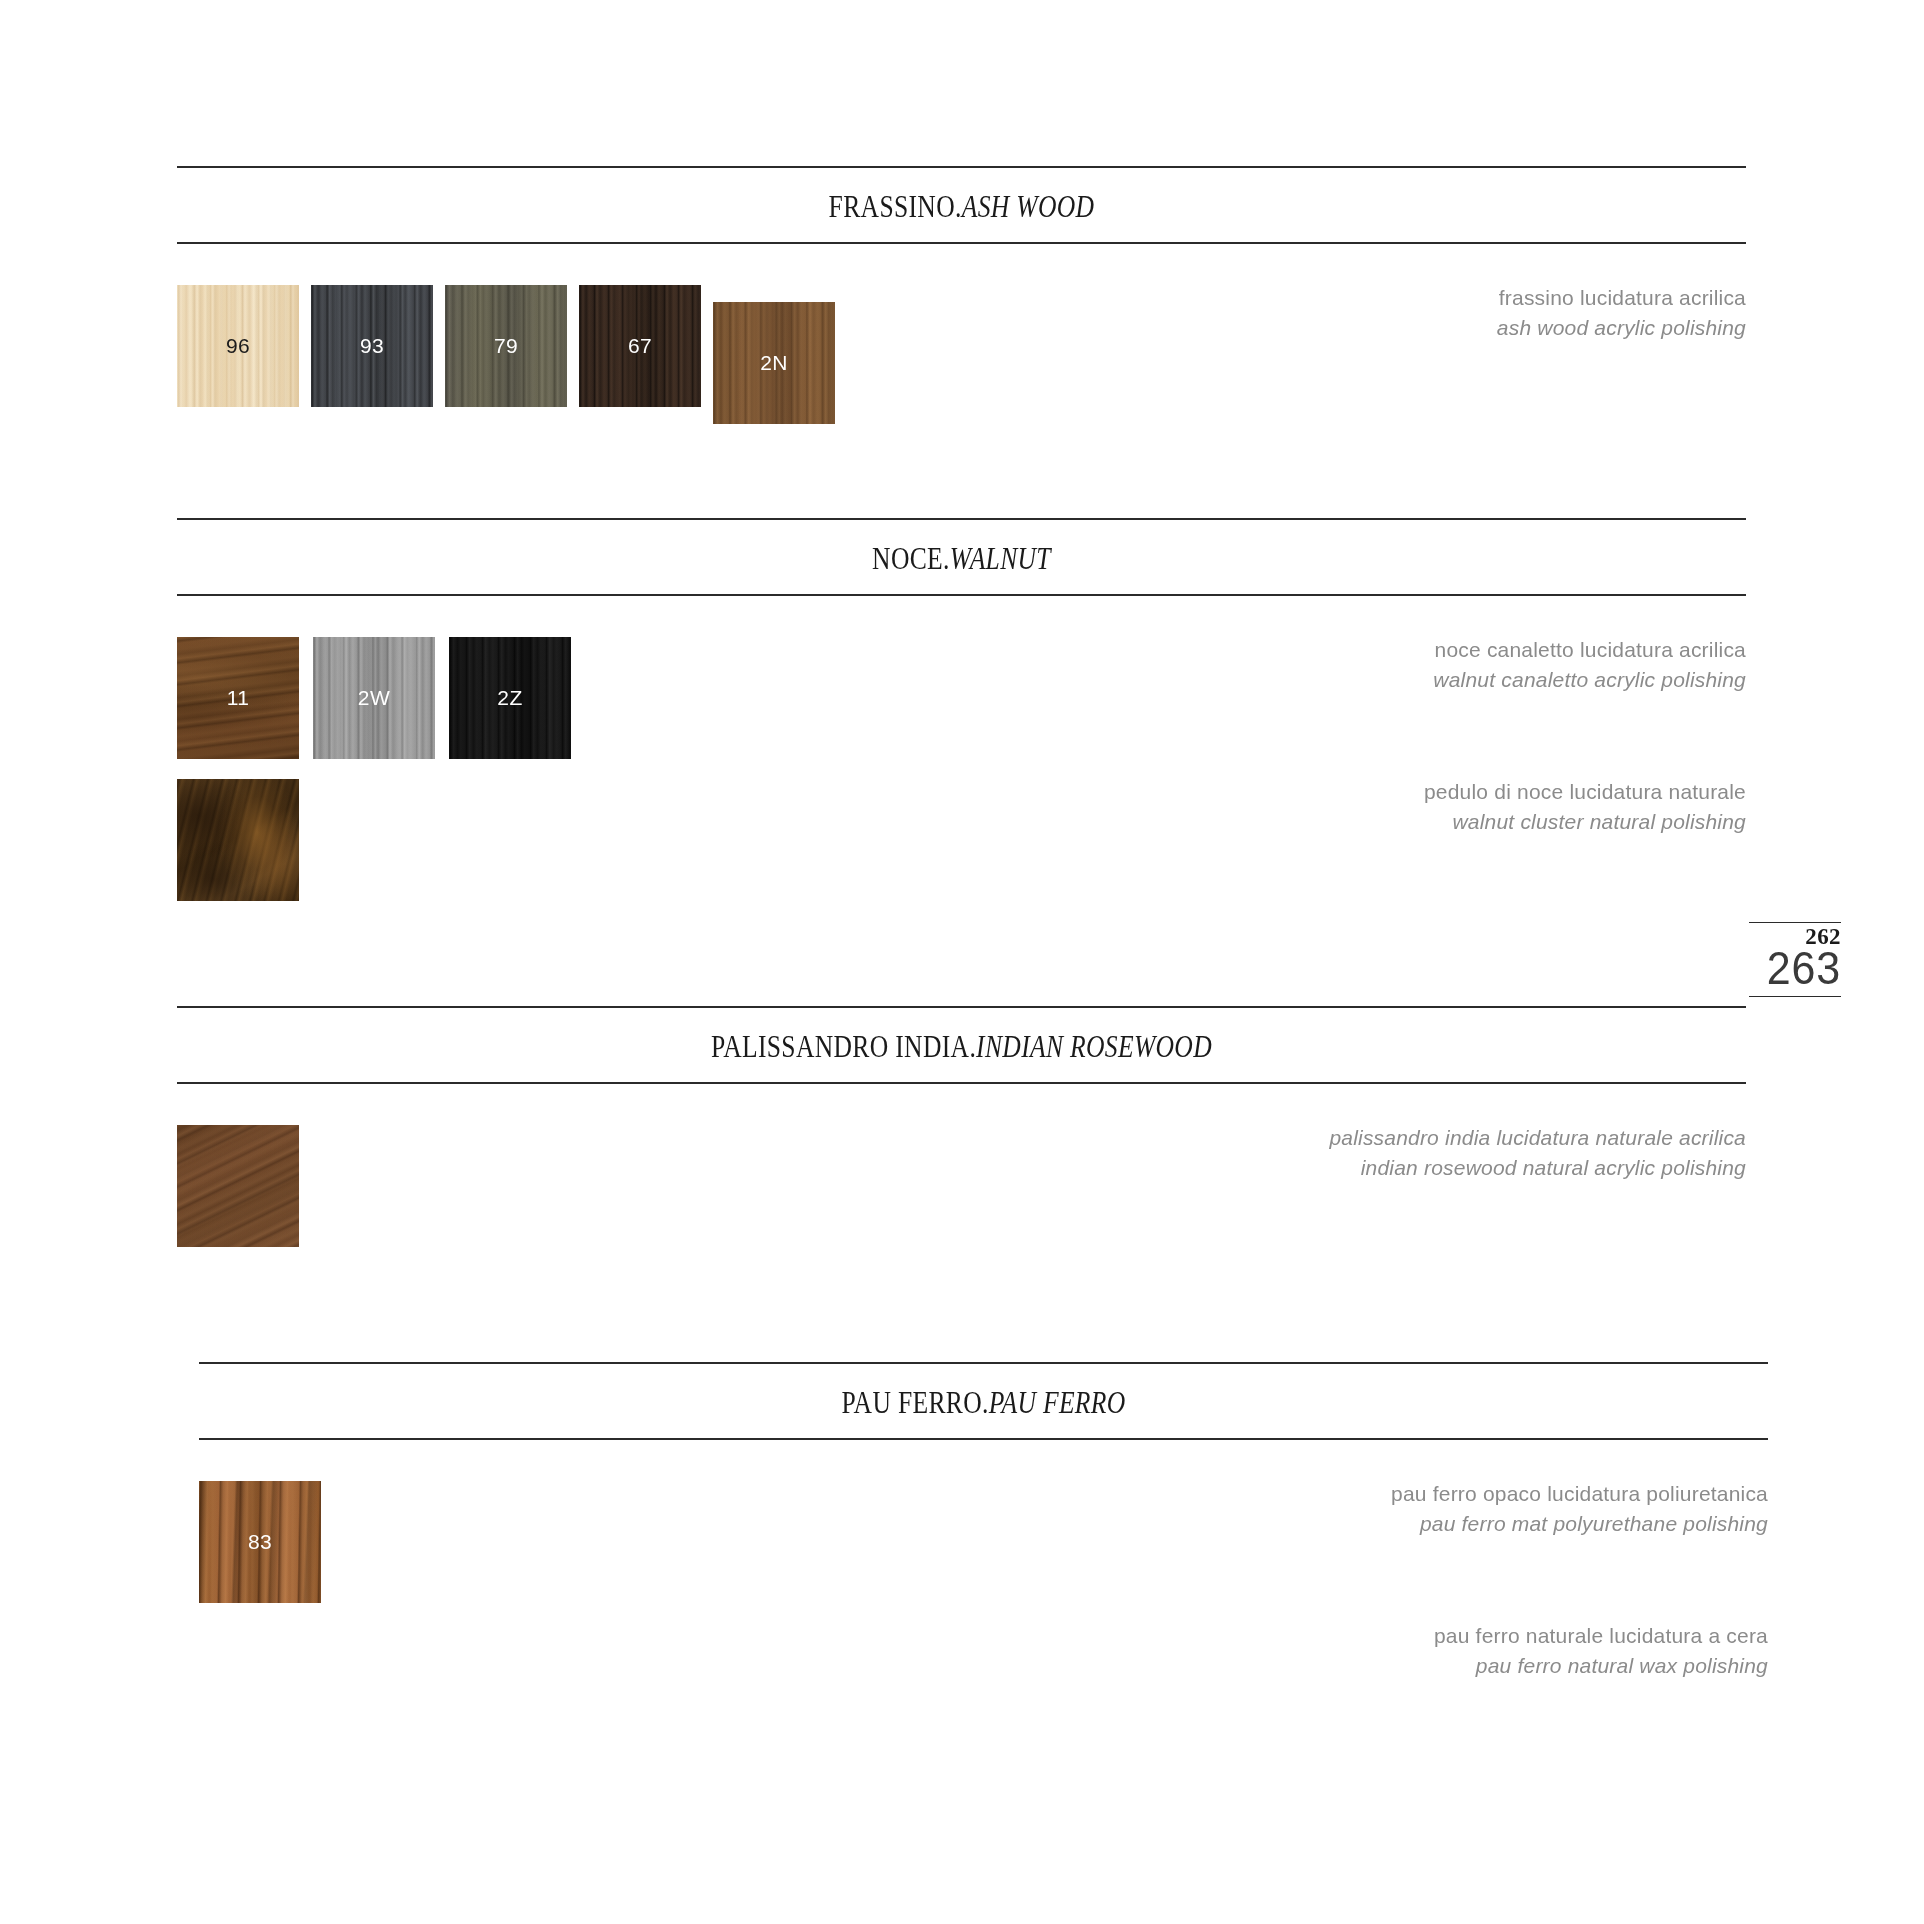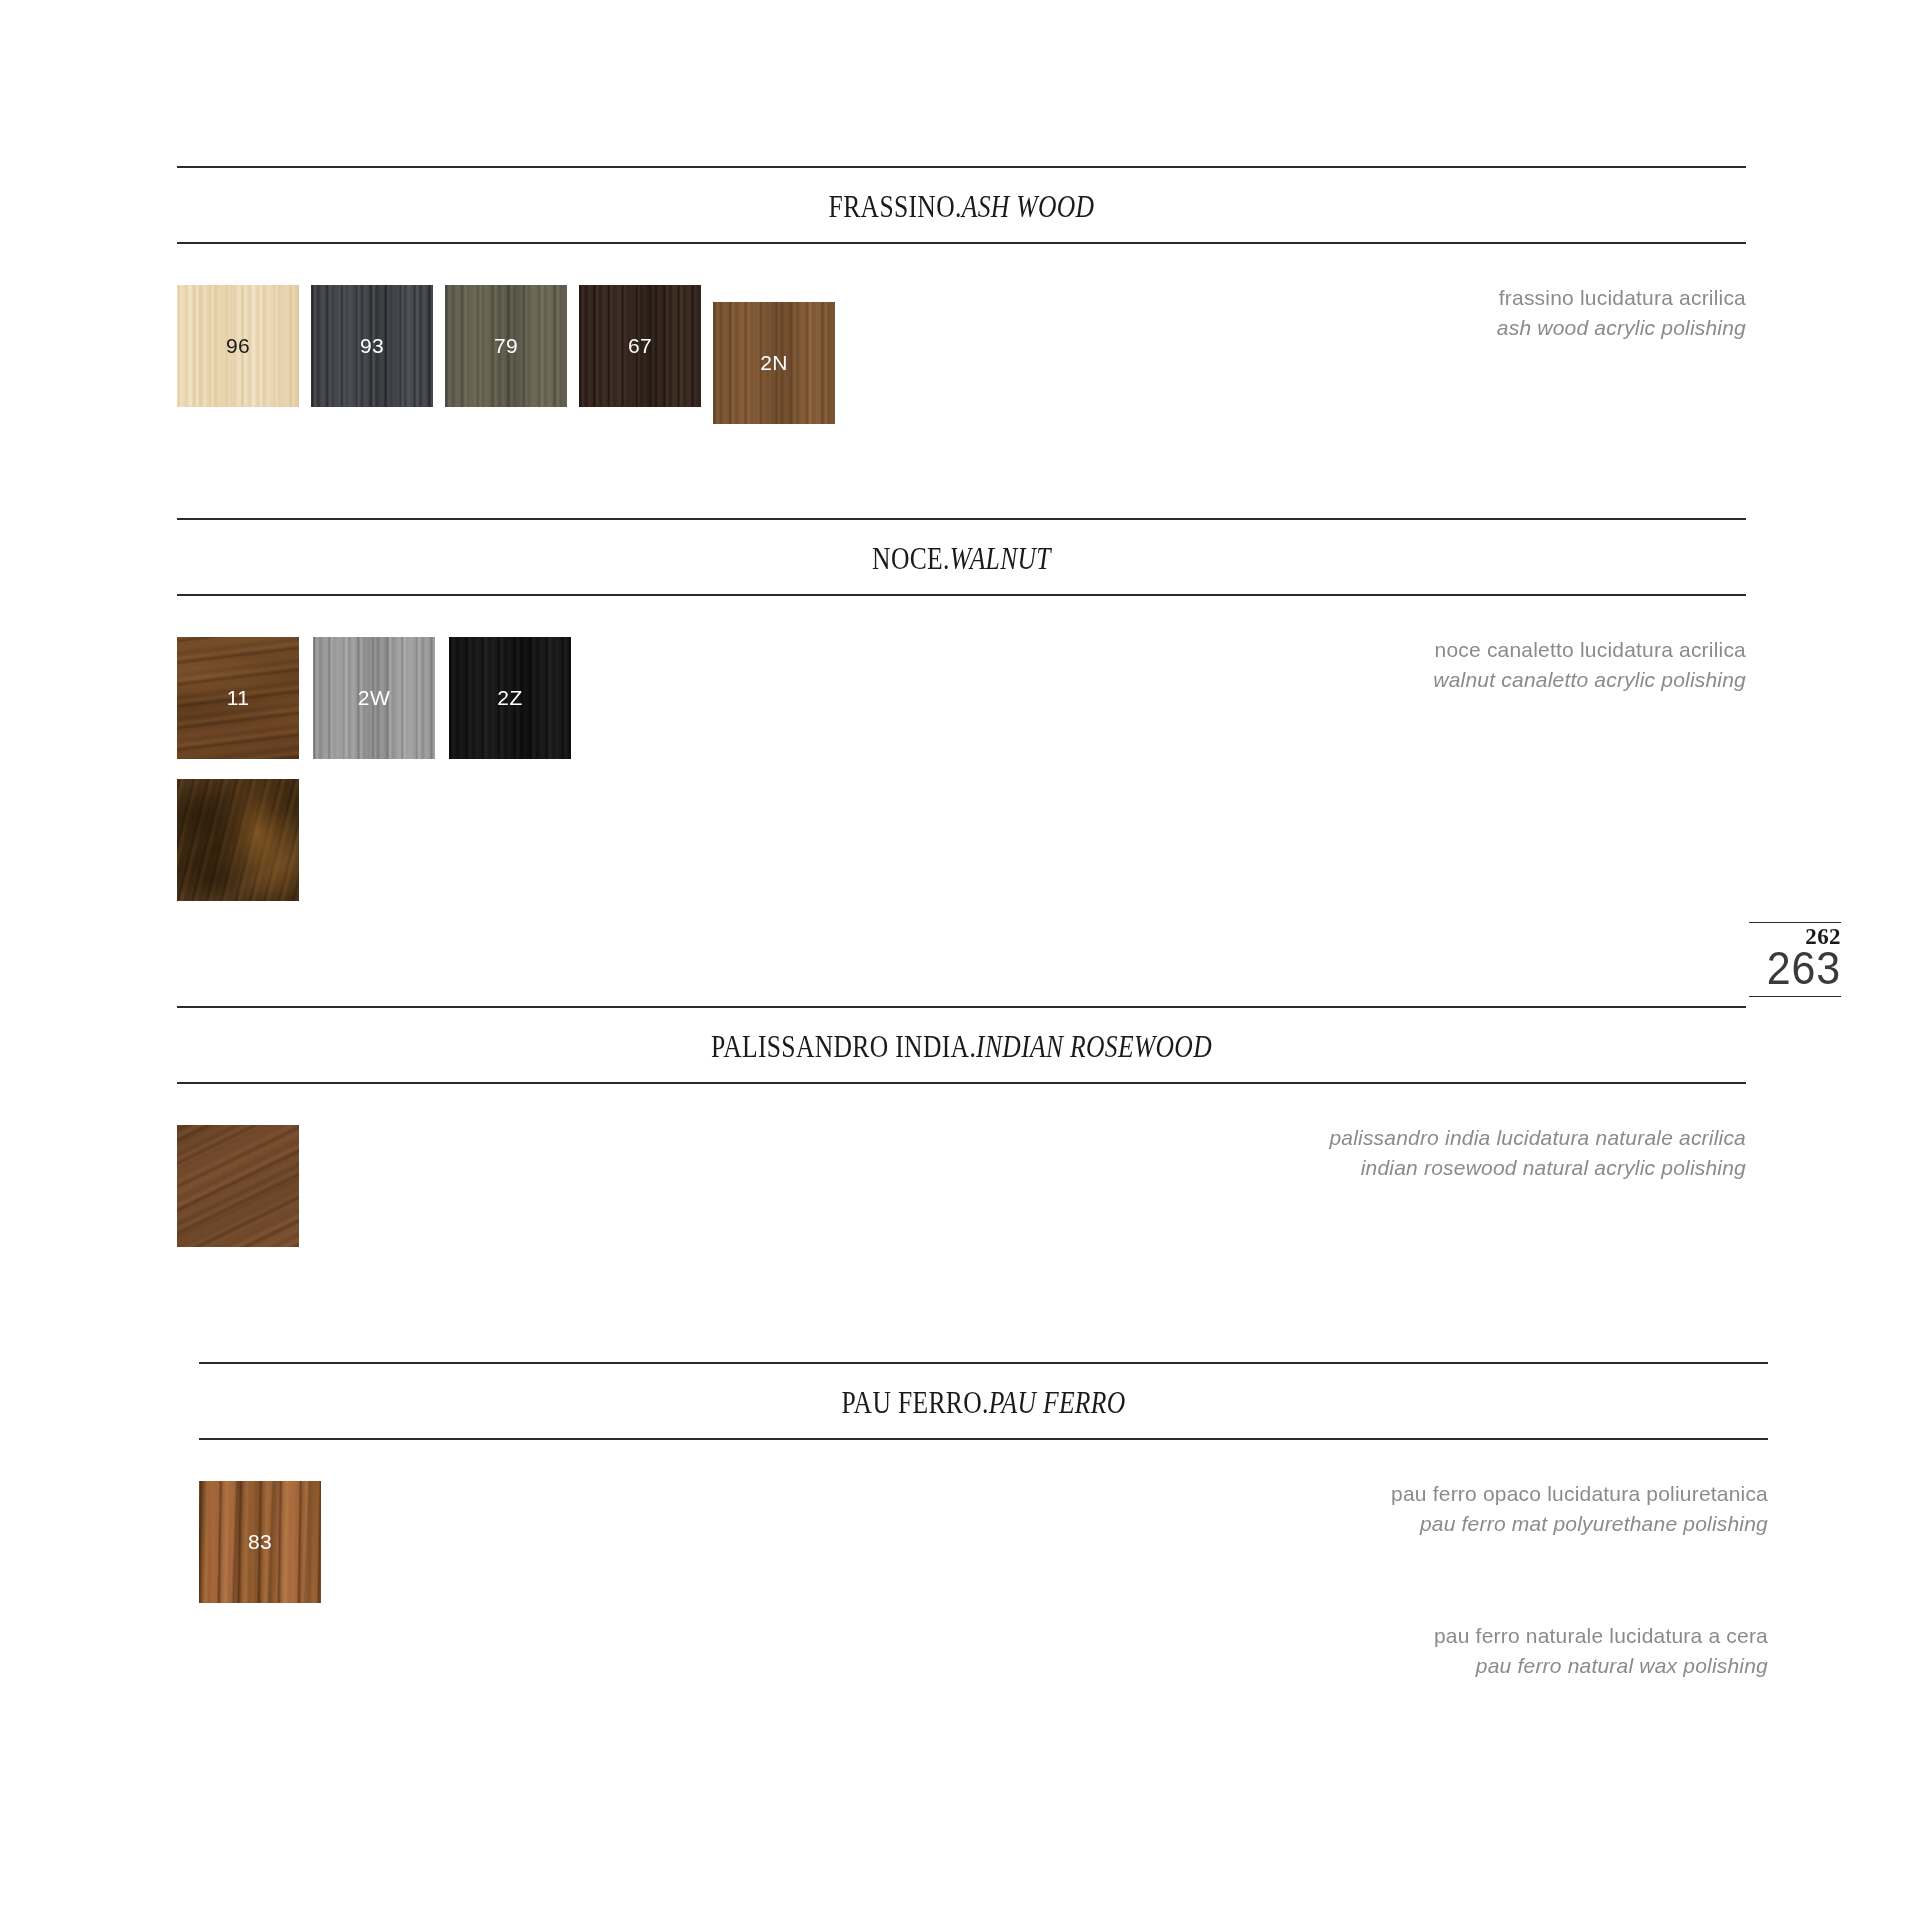--- a/index.html
+++ b/index.html
@@ -436,20 +436,24 @@
       <div class="caption" style="top:39px;">
         <span class="cap-it">noce canaletto lucidatura acrilica</span>
         <span class="cap-en">walnut canaletto acrylic polishing</span>
       </div>
 
       <div class="swatch-row" style="top:183px;">
         <div class="swatch tex-walburl">
             <span class="swatch-code"></span>
           </div>
       </div>
+      <div class="caption" style="top:181px;">
+        <span class="cap-it">pedulo di noce lucidatura naturale</span>
+        <span class="cap-en">walnut cluster natural polishing</span>
+      </div>
     </div>
   </div>
 
   <div class="section" style="top:1006px;">
     <div class="rule"></div>
     <div class="section-title"><span>PALISSANDRO INDIA.</span><span class="it">INDIAN ROSEWOOD</span></div>
     <div class="rule"></div>
 
     <div class="swatch-area" style="height:223px;">
       <div class="swatch-row" style="top:41px;">

